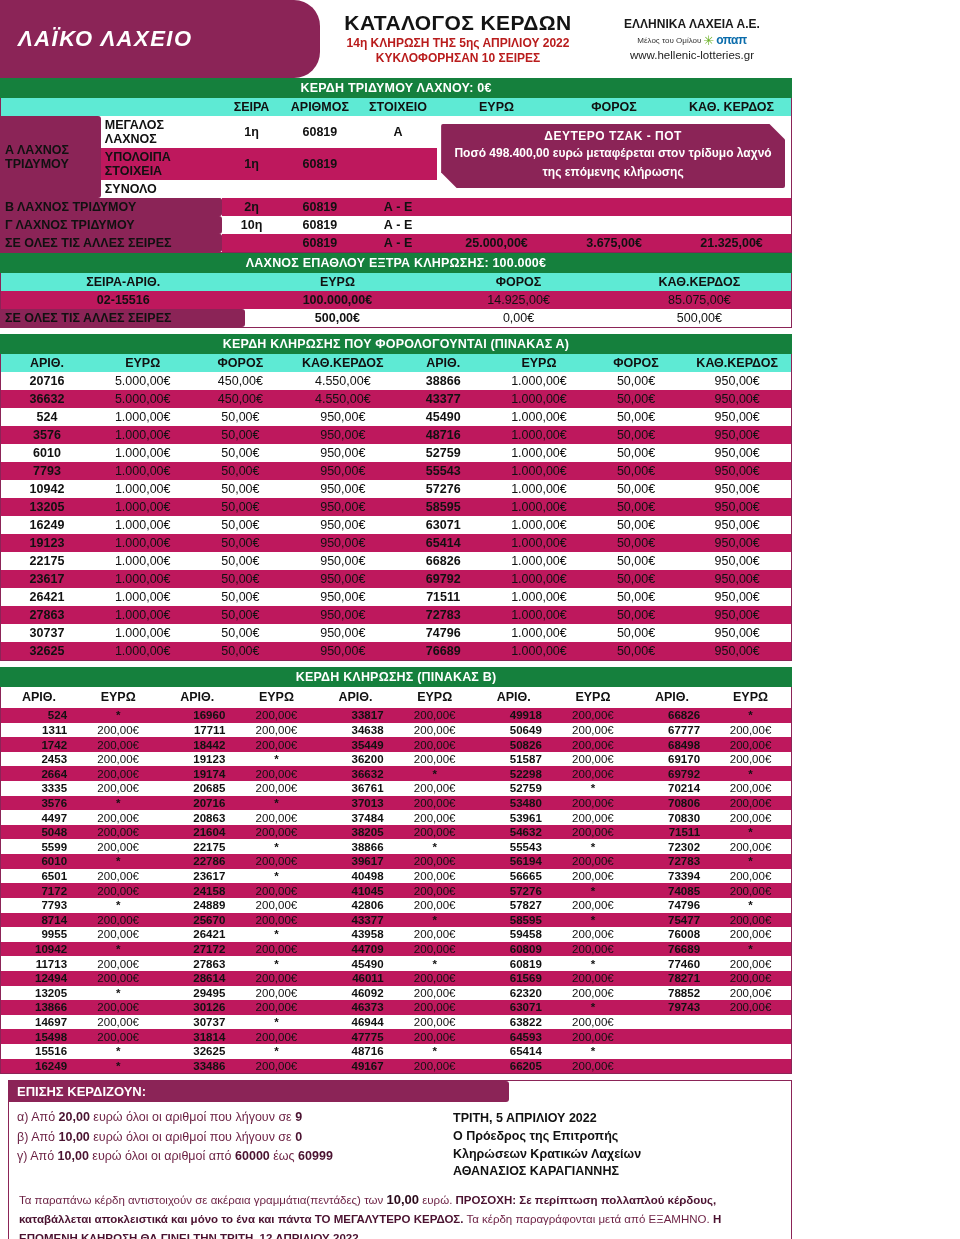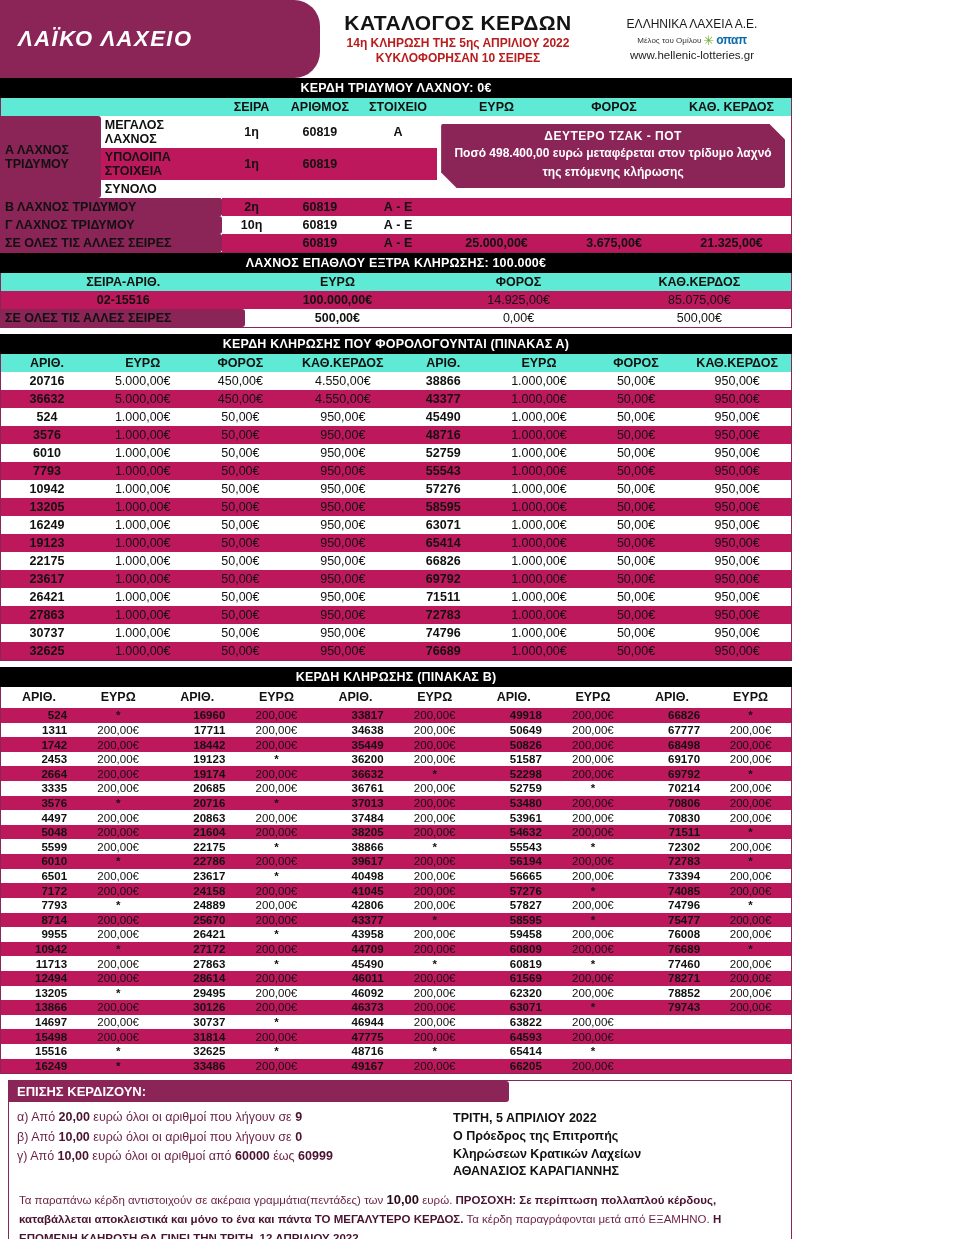--- a/index.html
+++ b/index.html
@@ -63,29 +63,29 @@
     line-height: 1.3;
   }
   .header-right {
     width: 196px;
     display: flex;
     flex-direction: column;
     align-items: center;
     justify-content: center;
     padding-right: 4px;
   }
-  .hr-top { font-size: 12px; font-weight: normal; color: #1a1a1a; }
+  .hr-top { font-size: 12px; font-weight: bold; color: #1a1a1a; }
   .hr-mid { font-size: 8px; color: #333; display: flex; align-items: center; gap: 2px; margin-top: 2px;}
   .hr-opap { font-size: 12px; font-weight: bold; color: #0a6cab; letter-spacing: -0.5px;}
   .star { color: #6ab023; font-size: 13px; line-height: 1; }
   .hr-url { font-size: 11.5px; color: #222; margin-top: 2px; }
 
   
   .band {
-    background: #000000;
+    background: #15803d;
     color: #ffffff;
     text-align: center;
     font-size: 12.5px;
     font-weight: bold;
     padding: 3px 0 3px;
     letter-spacing: 0.2px;
   }
   .section { border: 1px solid #8B2457; border-top: none; }
   table.grid { width: 100%; border-collapse: collapse; }
   table.grid td, table.grid th {

